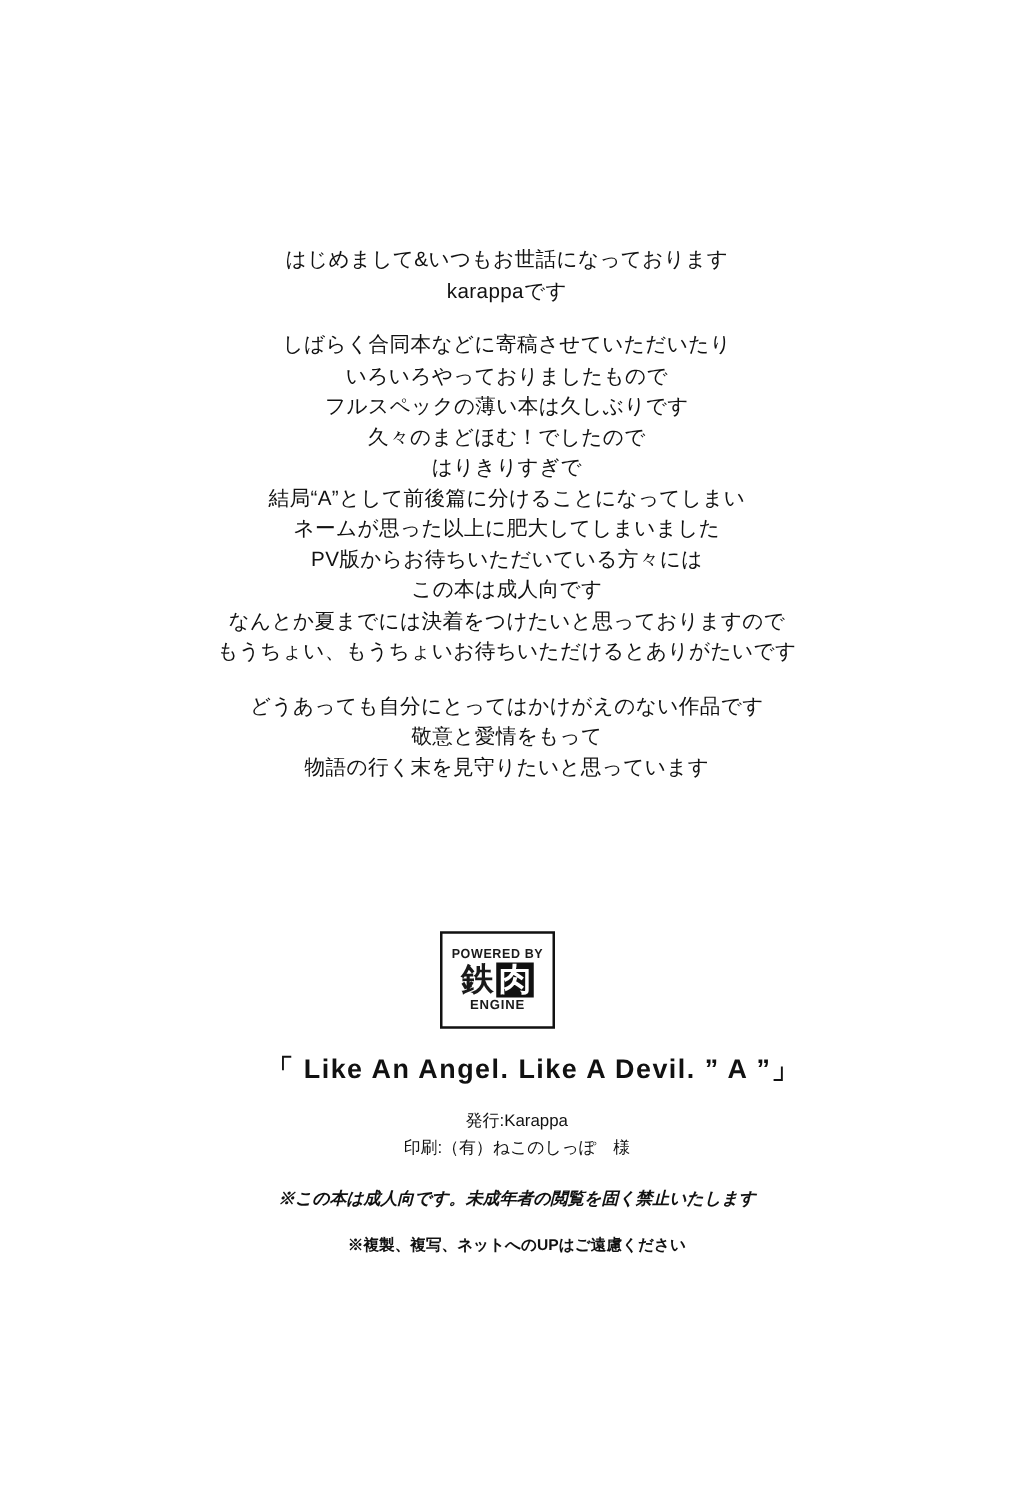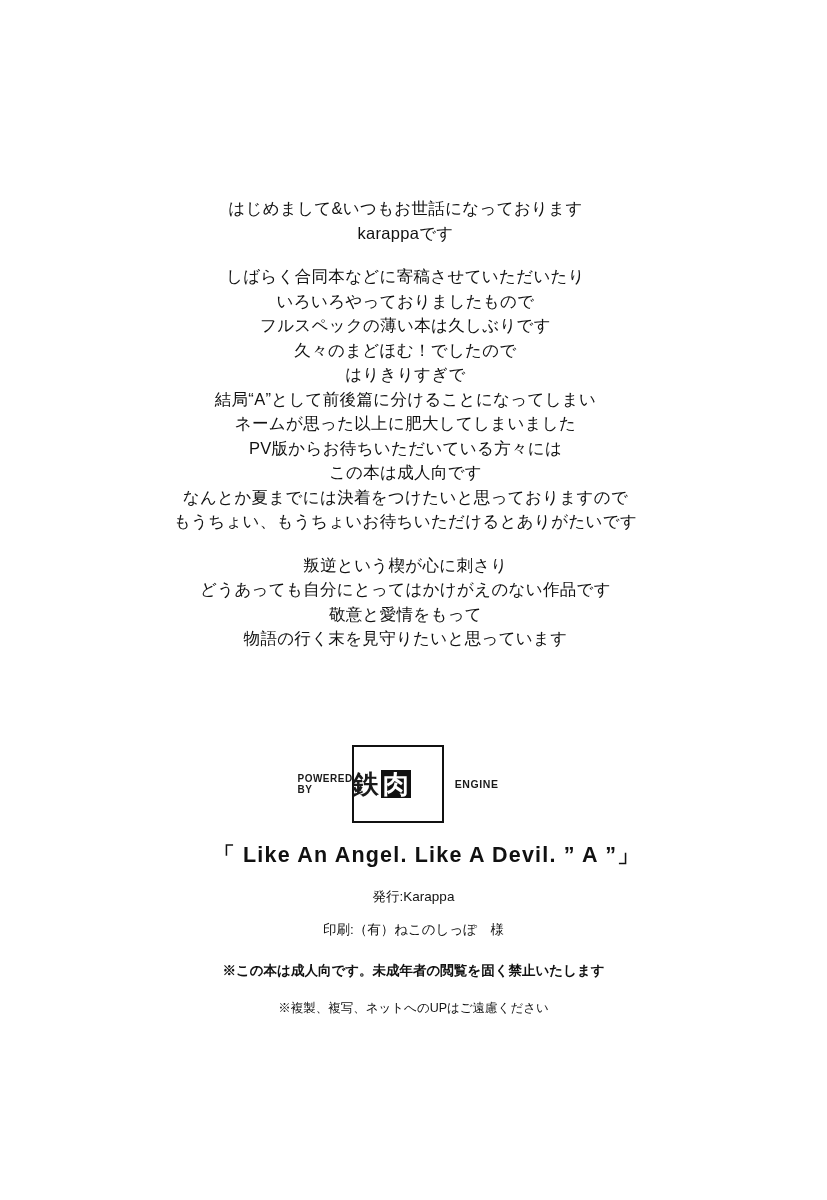--- a/index.html
+++ b/index.html
@@ -47,21 +47,21 @@
   
   .stamp {
     position: absolute;
     left: 352px;
     top: 745px;
     width: 92px;
     height: 78px;
     border: 2.5px solid #111;
     box-sizing: border-box;
     display: flex;
-    flex-direction: row;
+    flex-direction: column;
     align-items: center;
     justify-content: center;
   }
   .stamp .powered {
     font-size: 10px;
     font-weight: bold;
     letter-spacing: 0.5px;
     line-height: 11px;
     transform: scaleY(1.05);
   }
@@ -85,21 +85,20 @@
     color: #ffffff;
     background: #111;
     padding: 0 2px;
     margin-left: 2px;
   }
   .stamp .engine {
     font-size: 10.5px;
     font-weight: bold;
     letter-spacing: 0.6px;
     line-height: 11px;
-    padding-left: 44px;
   }
 
   
   .colophon {
     position: absolute;
     left: 0;
     right: 0;
     top: 840px;
     text-align: center;
   }
@@ -107,33 +106,34 @@
     font-size: 21.5px;
     font-weight: bold;
     letter-spacing: 1.2px;
     margin: 0 16px 18px 0;
     color: #111;
     padding-left: 42px;
   }
   .credit-line {
     font-size: 13.5px;
     line-height: 20.5px;
-    margin: 12px;
+    margin: 0;
     color: #111;
     text-align: center;
   }
   .notice {
     font-size: 13.5px;
     font-weight: bold;
     margin-top: 22px;
     color: #111;
+    font-style: italic;
   }
   .notice2 {
     font-size: 12.5px;
-    font-weight: normal;
+    font-weight: bold;
     margin-top: 20px;
     color: #111;
   }
 </style>
 </head>
 <body>
 
 <div class="page">
 
   <div class="afterword">
@@ -155,21 +155,20 @@
       <span class="line">ネームが思った以上に肥大してしまいました</span>
       <span class="line">PV版からお待ちいただいている方々には</span>
       <span class="line">この本は成人向です</span>
       <span class="line">なんとか夏までには決着をつけたいと思っておりますので</span>
       <span class="line">もうちょい、もうちょいお待ちいただけるとありがたいです</span>
     </p>
 
     <div class="gap"></div>
 
     <p class="para">
-      <span class="line">叛逆という楔が心に刺さり</span>
       <span class="line">どうあっても自分にとってはかけがえのない作品です</span>
       <span class="line">敬意と愛情をもって</span>
       <span class="line">物語の行く末を見守りたいと思っています</span>
     </p>
 
     <div class="gap"></div>
 
 
   </div>
 

